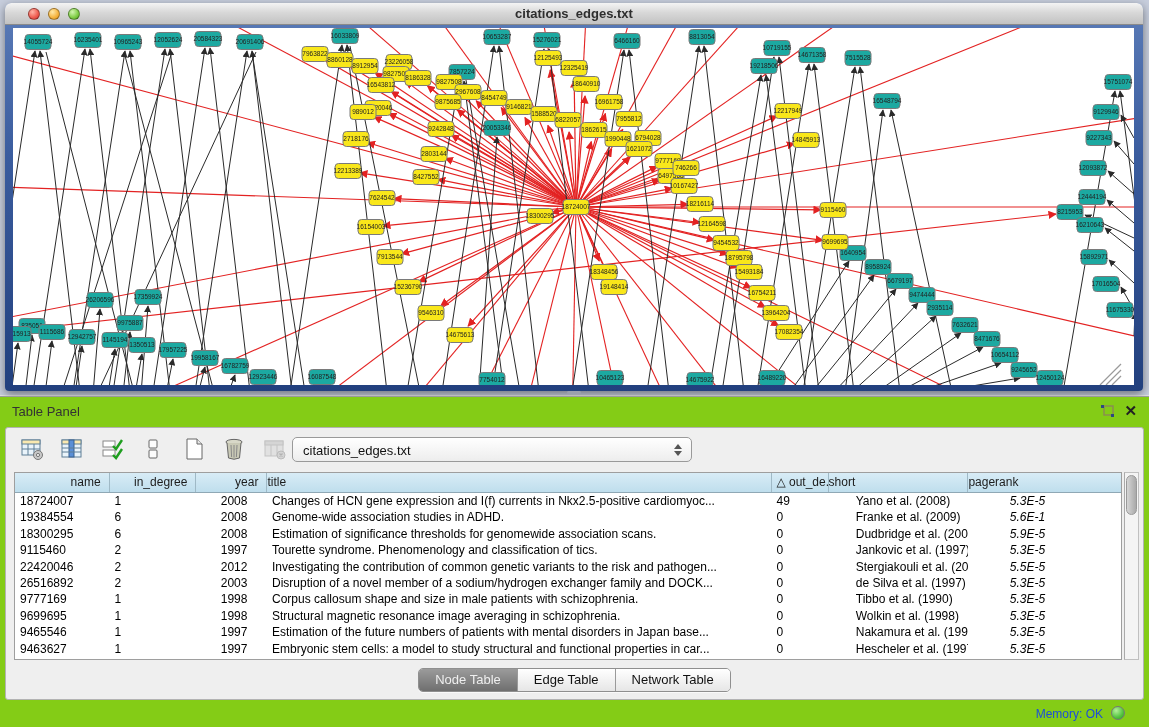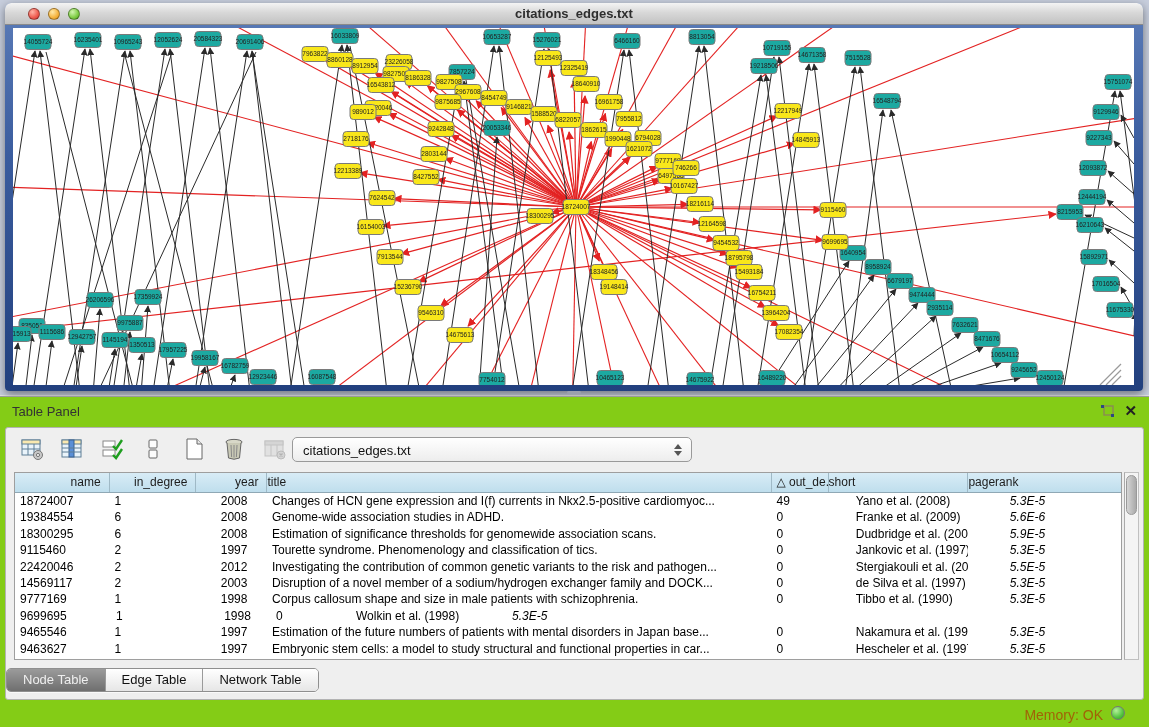--- a/index.html
+++ b/index.html
@@ -65,30 +65,30 @@
   .th.c0,.th.c1,.th.c2{ text-align:right; padding-right:8px; }
   .th.c3,.th.c5,.th.c6{ text-align:left; }
   .th.c4{ padding-left:4px; }
   .td.c5{ padding-left:28px; } .td.c6{ padding-left:42px;font-style:italic; }
 
   .vscroll { position:absolute; right:4px; top:44px; width:15px; height:188px;
     background:#f4f4f4; border:1px solid #c0c0c0; border-left:1px solid #aaa; }
   .vthumb { position:absolute; left:1px; top:2px; width:11px; height:40px; border-radius:6px;
     background:linear-gradient(90deg,#d5d5d5,#a9a9a9); border:1px solid #999; cursor:pointer; }
 
-  .tab-bar { position:absolute; left:0; right:0; top:240px; text-align:left; }
+  .tab-bar { position:absolute; left:0; right:0; top:240px; text-align:center; }
   .seg { display:inline-flex; border:1px solid #8f8f8f; border-radius:5px; overflow:hidden;
     box-shadow:0 1px 0 rgba(255,255,255,.7); }
   .seg-btn { font-size:13px; padding:3px 16px 4px 16px; cursor:pointer;
     background:linear-gradient(180deg,#ffffff,#e6e6e6); color:#111; border-right:1px solid #9a9a9a; }
   .seg-btn:last-child { border-right:none; }
   .seg-btn.selected { background:linear-gradient(180deg,#9b9b9b,#6f6f6f); color:#efefef; }
 
   .status-bar { position:absolute; left:0; bottom:2px; width:1149px; height:22px; }
-  .mem-label { position:absolute; right:46px; top:4px; font-size:14px; color:#a16207; }
+  .mem-label { position:absolute; right:46px; top:4px; font-size:12px; color:#1d4ed8; }
   .mem-dot { position:absolute; right:24px; top:3px; width:14px; height:14px; border-radius:50%;
     background:radial-gradient(circle at 35% 30%, #b4f09a, #52c43d 60%, #2f9a22); border:1px solid #777; }
 
   .divider-grip { position:absolute; left:567px; top:391px; width:14px; height:3px;
     background:#9aa0ad; border-radius:2px; }
 </style>
 </head>
 <body>
 
 <div class="desktop-top"></div>
@@ -837,21 +837,21 @@
             <div class="td c5">Yano et al. (2008)</div>
             <div class="td c6">5.3E-5</div>
           </div>
           <div class="trow">
             <div class="td c0">19384554</div>
             <div class="td c1">6</div>
             <div class="td c2">2008</div>
             <div class="td c3">Genome-wide association studies in ADHD.</div>
             <div class="td c4">0</div>
             <div class="td c5">Franke et al. (2009)</div>
-            <div class="td c6">5.6E-6</div>
+            <div class="td c6">5.6E-1</div>
           </div>
           <div class="trow">
             <div class="td c0">18300295</div>
             <div class="td c1">6</div>
             <div class="td c2">2008</div>
             <div class="td c3">Estimation of significance thresholds for genomewide association scans.</div>
             <div class="td c4">0</div>
             <div class="td c5">Dudbridge et al. (2008)</div>
             <div class="td c6">5.9E-5</div>
           </div>
@@ -867,41 +867,42 @@
           <div class="trow">
             <div class="td c0">22420046</div>
             <div class="td c1">2</div>
             <div class="td c2">2012</div>
             <div class="td c3">Investigating the contribution of common genetic variants to the risk and pathogen...</div>
             <div class="td c4">0</div>
             <div class="td c5">Stergiakouli et al. (2012)</div>
             <div class="td c6">5.5E-5</div>
           </div>
           <div class="trow">
-            <div class="td c0">14569117</div>
+            <div class="td c0">26516892</div>
             <div class="td c1">2</div>
             <div class="td c2">2003</div>
             <div class="td c3">Disruption of a novel member of a sodium/hydrogen exchanger family and DOCK...</div>
             <div class="td c4">0</div>
             <div class="td c5">de Silva et al. (1997)</div>
             <div class="td c6">5.3E-5</div>
           </div>
           <div class="trow">
             <div class="td c0">9777169</div>
             <div class="td c1">1</div>
             <div class="td c2">1998</div>
             <div class="td c3">Corpus callosum shape and size in male patients with schizophrenia.</div>
             <div class="td c4">0</div>
             <div class="td c5">Tibbo et al. (1990)</div>
             <div class="td c6">5.3E-5</div>
           </div>
           <div class="trow">
             <div class="td c0">9699695</div>
             <div class="td c1">1</div>
             <div class="td c2">1998</div>
+            <div class="td c3">Structural magnetic resonance image averaging in schizophrenia.</div>
             <div class="td c4">0</div>
             <div class="td c5">Wolkin et al. (1998)</div>
             <div class="td c6">5.3E-5</div>
           </div>
           <div class="trow">
             <div class="td c0">9465546</div>
             <div class="td c1">1</div>
             <div class="td c2">1997</div>
             <div class="td c3">Estimation of the future numbers of patients with mental disorders in Japan base...</div>
             <div class="td c4">0</div>

